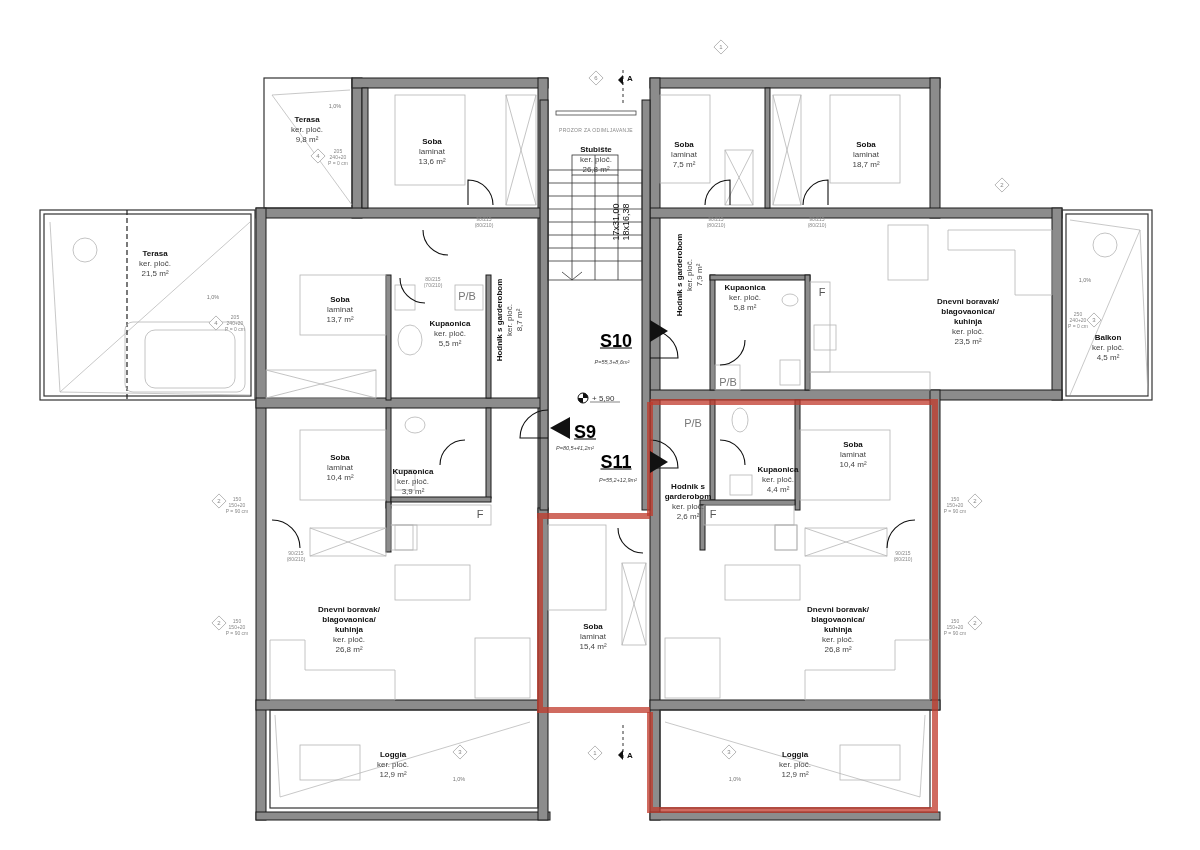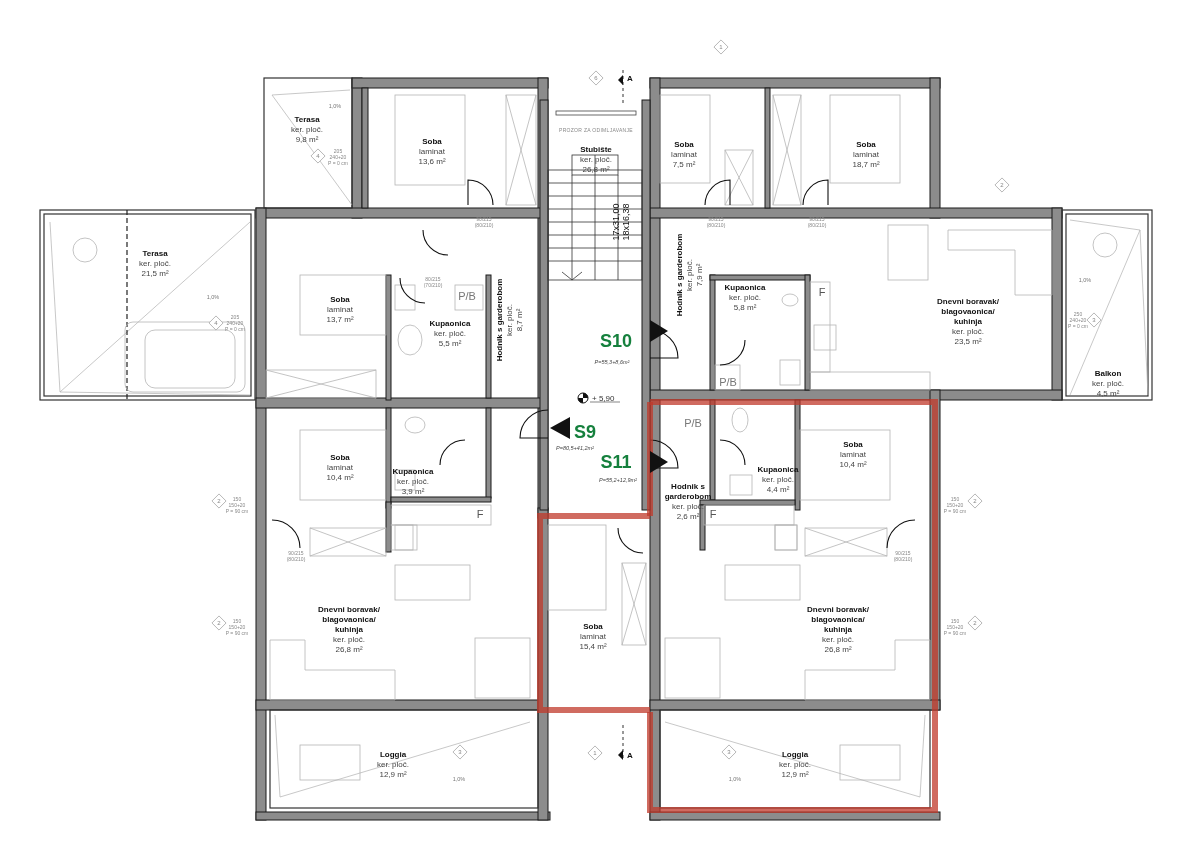--- a/index.html
+++ b/index.html
@@ -5,21 +5,21 @@
   html, body { margin:0; padding:0; background:#ffffff; }
   body { width:1200px; height:850px; position:relative; overflow:hidden;
          font-family:"Liberation Sans", sans-serif; color:#222; }
   svg#plan { position:absolute; left:0; top:0; }
   .lbl { position:absolute; text-align:center; line-height:1.25; font-size:8px; color:#444; transform:translate(-50%,-50%); white-space:nowrap; }
   .lbl .t { font-weight:bold; color:#111; display:block; }
   .lbl span { display:block; }
   .vlbl { position:absolute; font-size:8px; color:#444; line-height:1.25; text-align:center; transform:translate(-50%,-50%) rotate(-90deg); white-space:nowrap; }
   .vlbl .t { font-weight:bold; color:#111; display:block; }
   .vlbl span { display:block; }
-  .unit { position:absolute; font-weight:bold; font-size:18px; color:#15803d; transform:translate(-50%,-50%); }
+  .unit { position:absolute; font-weight:bold; font-size:18px; color:#000000; transform:translate(-50%,-50%);text-decoration:underline; }
   .unit-sub { position:absolute; font-size:5.5px; color:#444; font-style:italic; transform:translate(-50%,-50%); white-space:nowrap; }
   .small { position:absolute; font-size:5px; color:#888; transform:translate(-50%,-50%); white-space:nowrap; text-align:center; line-height:1.2; }
   .small span { display:block; }
   .slope { position:absolute; font-size:5.5px; color:#777; transform:translate(-50%,-50%); white-space:nowrap; }
   .level { position:absolute; font-size:8px; color:#333; transform:translate(0,-50%); white-space:nowrap; }
   .stairdim { position:absolute; font-size:9px; color:#111; transform:translate(-50%,-50%) rotate(-90deg); white-space:nowrap; line-height:1.1; text-align:center; }
   .stairdim span { display:block; }
   .pb { position:absolute; font-size:11px; color:#777; transform:translate(-50%,-50%); }
   .ff { position:absolute; font-size:11px; color:#555; transform:translate(-50%,-50%); }
   .diam { position:absolute; font-size:6px; color:#888; transform:translate(-50%,-50%); }
@@ -306,21 +306,21 @@
   <span>ker. ploč.</span>
   <span>5,8 m²</span>
 </div>
 <div class="lbl" style="left:968px;top:322px">
   <span class="t">Dnevni boravak/</span>
   <span class="t">blagovaonica/</span>
   <span class="t">kuhinja</span>
   <span>ker. ploč.</span>
   <span>23,5 m²</span>
 </div>
-<div class="lbl" style="left:1108px;top:384px">
+<div class="lbl" style="left:1108px;top:348px">
   <span class="t">Balkon</span>
   <span>ker. ploč.</span>
   <span>4,5 m²</span>
 </div>
 <div class="lbl" style="left:340px;top:468px">
   <span class="t">Soba</span>
   <span>laminat</span>
   <span>10,4 m²</span>
 </div>
 <div class="lbl" style="left:413px;top:482px">

